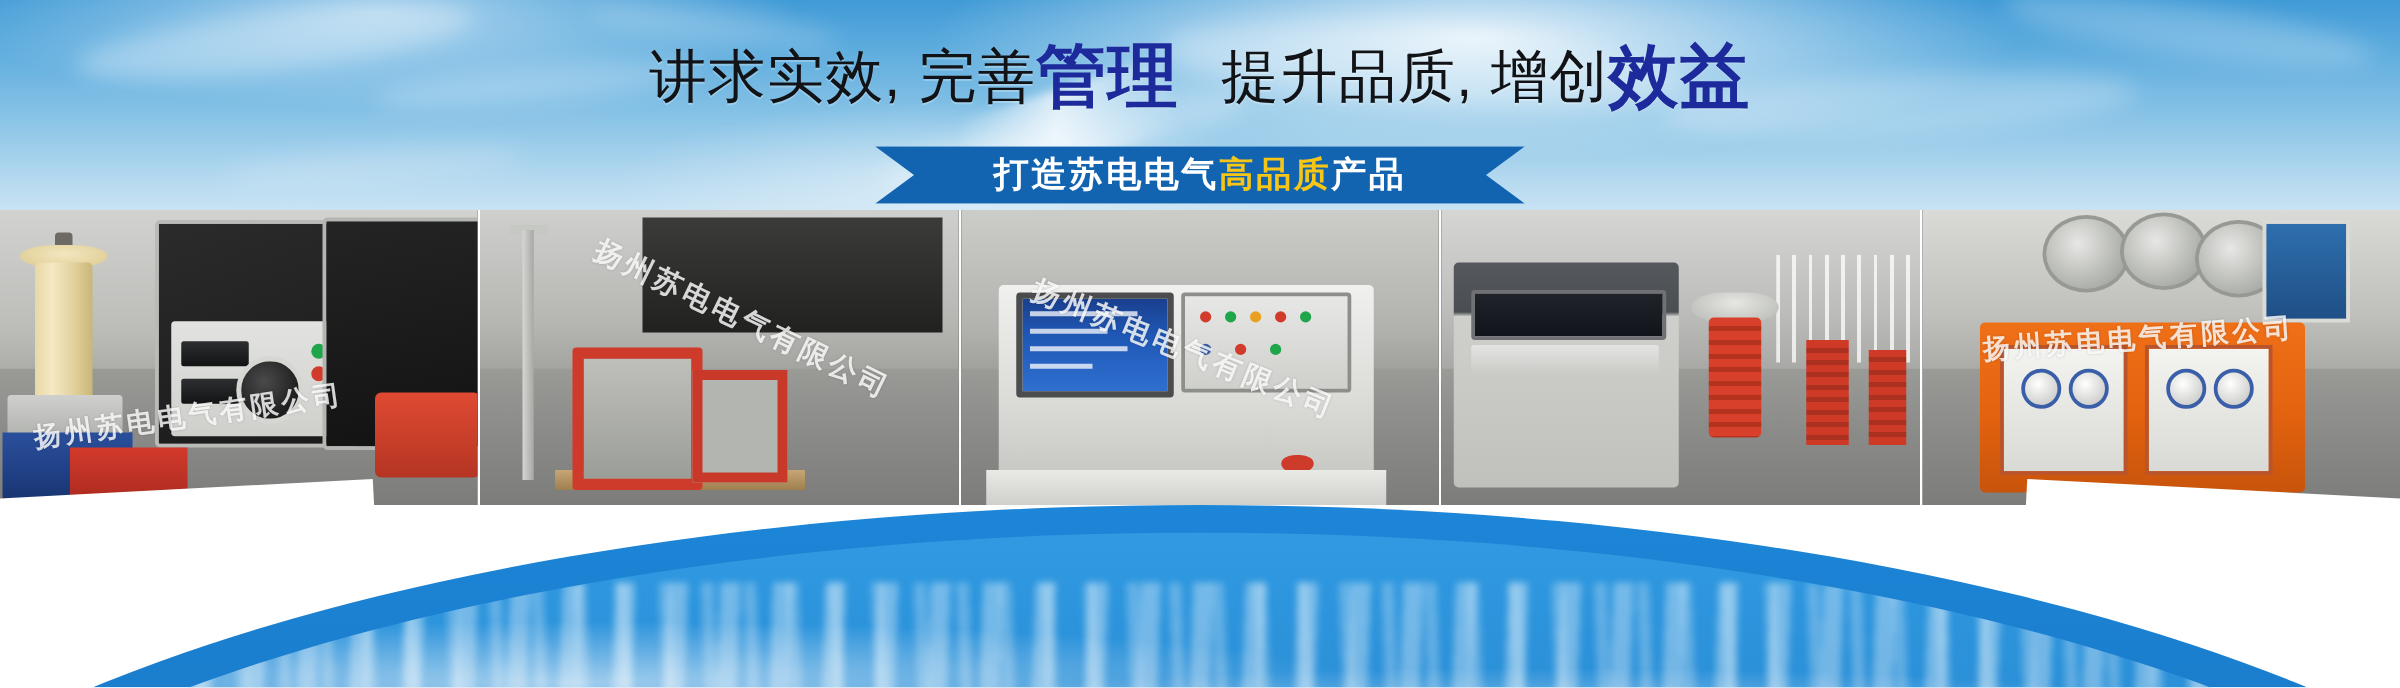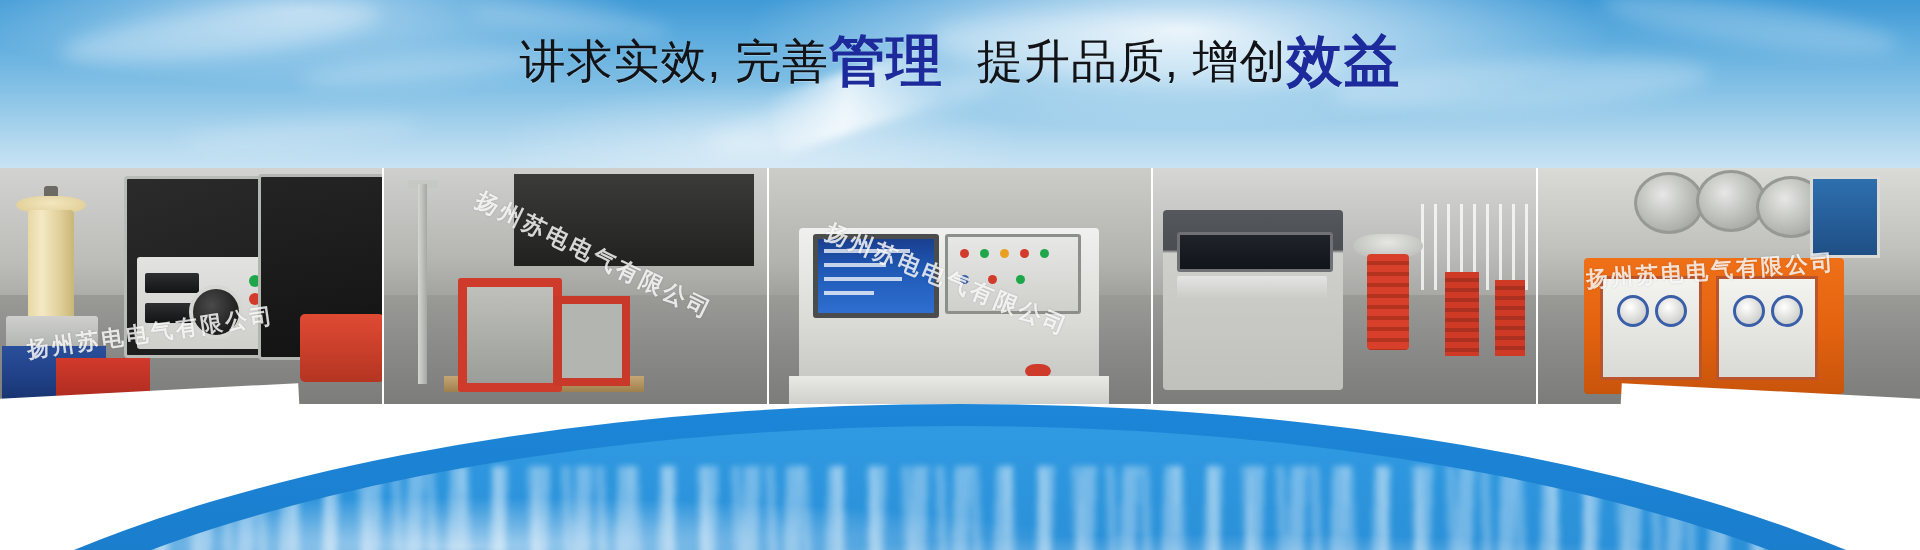--- a/index.html
+++ b/index.html
@@ -404,20 +404,25 @@
     <div class="cloud-wisp w4"></div>
     <div class="cloud-wisp w5"></div>
     <div class="cloud-wisp w6"></div>
     <div class="cloud-wisp w7"></div>
     <div class="cloud-wisp w8"></div>
     <div class="streak"></div>
   </div>
 
   <div class="headline"><span>讲求实效, 完善</span><span class="em">管理</span><span class="gap"></span><span>提升品质, 增创</span><span class="em">效益</span></div>
 
+  <div class="ribbon-wrap">
+    <div class="ribbon">
+      <div class="ribbon-text"><span>打造苏电电气</span><span class="hl">高品质</span><span>产品</span></div>
+    </div>
+  </div>
 
   <div class="strip">
 
     <div class="panel p1">
       <div class="wall"></div>
       <div class="floor"></div>
       <div class="case-a">
         <div class="case-a-panel">
           <div class="meter m1"></div>
           <div class="meter m2"></div>

